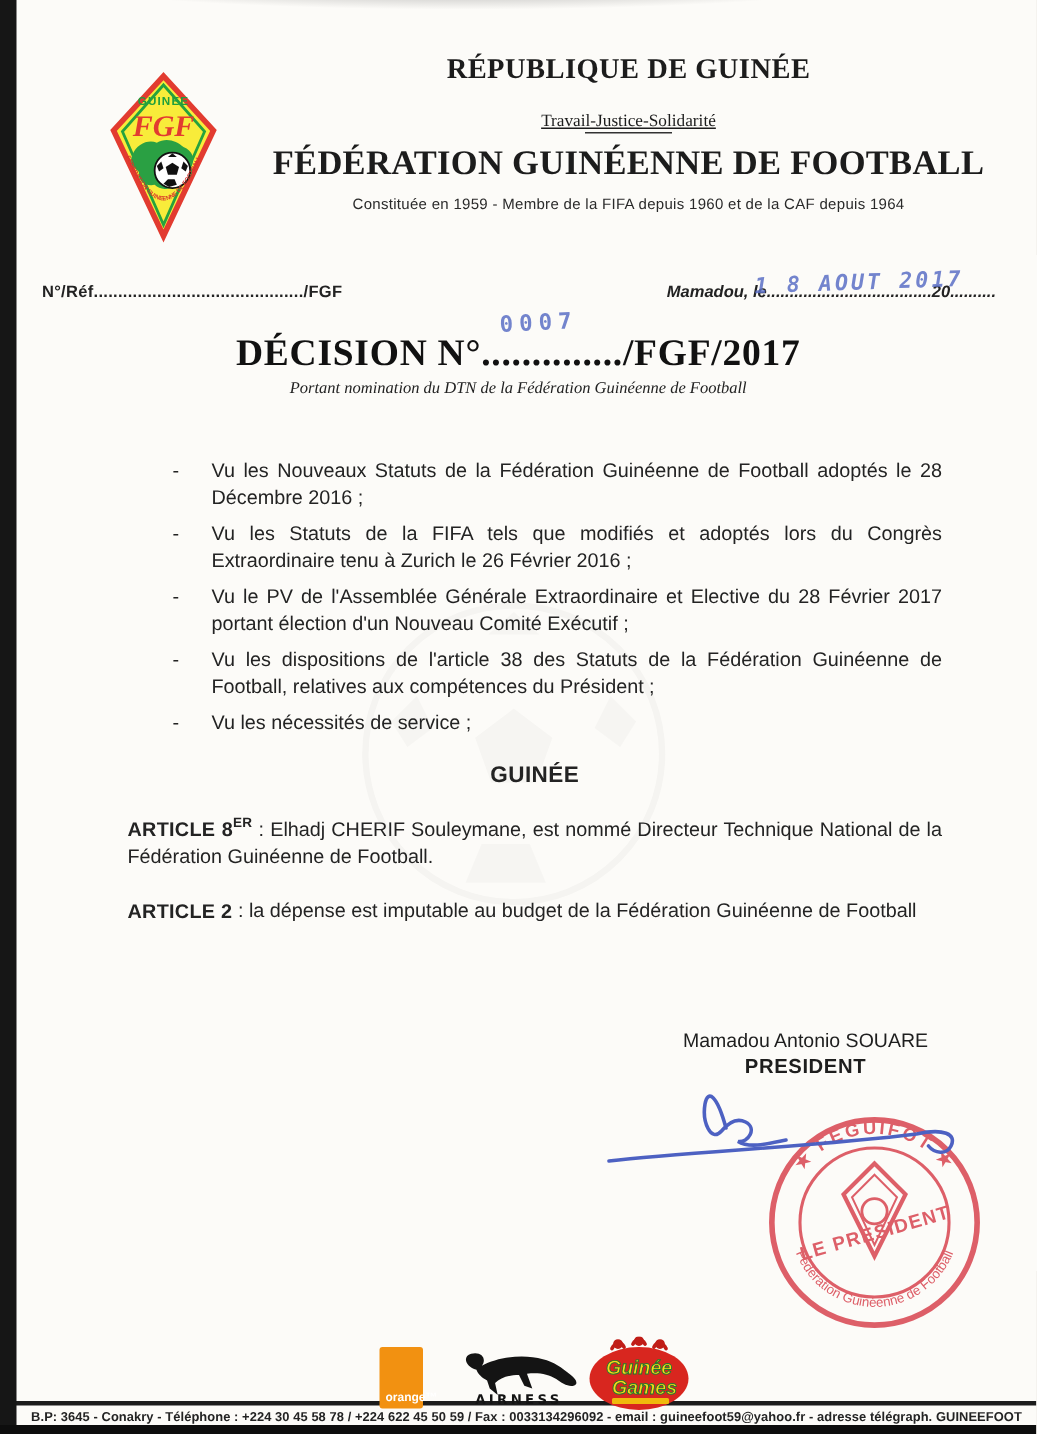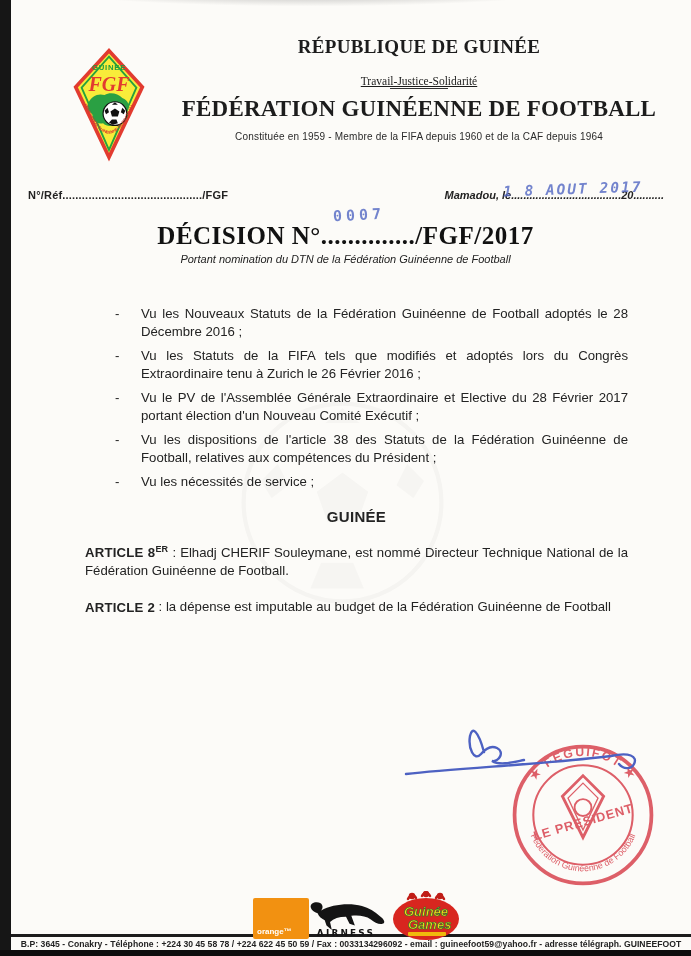--- a/index.html
+++ b/index.html
@@ -26,21 +26,21 @@
   .ref-right{font-style:italic;position:relative;padding-right:2px;}
   .date-stamp{position:absolute;left:58px;top:-8px;font-family:"DejaVu Sans Mono",monospace;
     font-weight:bold;font-size:14.5px;color:rgba(90,110,198,.85);letter-spacing:2px;transform:rotate(-2deg);white-space:nowrap;}
 
   
   .title-block{position:absolute;top:222px;left:0;width:100%;text-align:center;color:#111;}
   .title-main{font-family:"Liberation Serif",serif;font-weight:bold;font-size:25px;letter-spacing:.5px;}
   .title-dots{position:relative;}
   .number-stamp{position:absolute;left:12px;top:-16px;font-family:"DejaVu Sans Mono",monospace;
     font-weight:bold;font-size:15px;color:rgba(90,110,198,.85);letter-spacing:4px;transform:rotate(-3deg);}
-  .title-subject{font-size:11px;font-style:italic;margin-top:3px;color:#222;}
+  .title-subject{font-size:11px;font-style:italic;margin-top:3px;color:#222;font-family:Liberation Serif, serif;}
 
   
   .watermark{position:absolute;left:235px;top:395px;width:215px;height:215px;opacity:.6;}
 
   
   .body-block{position:absolute;left:85px;width:543px;top:299px;font-size:13.2px;color:#232323;
     line-height:18px;z-index:2;}
   .opening{margin:0 0 8px 0;}
   .vu-item{display:flex;margin:6px 0 0 30px;}
   .vu-dash{width:26px;flex:0 0 26px;}
@@ -51,21 +51,21 @@
   .article sup{font-size:9px;}
 
   
   .sig-block{position:absolute;left:438px;top:686px;width:198px;text-align:center;color:#1e1e1e;z-index:2;}
   .sig-name{font-size:13px;}
   .sig-role{font-size:13.5px;font-weight:bold;margin-top:2px;letter-spacing:.4px;}
   .sig-scribble{position:absolute;left:398px;top:720px;width:262px;height:72px;z-index:3;}
   .stamp-svg{position:absolute;left:506px;top:740px;width:154px;height:150px;z-index:2;opacity:.88;}
 
   
-  .sponsor-orange{position:absolute;left:253px;top:898px;width:56px;height:41px;background:#f29111;
+  .sponsor-orange{position:absolute;left:253px;top:898px;width:29px;height:41px;background:#f29111;
     border-radius:2px;display:flex;align-items:flex-end;z-index:2;}
   .sponsor-orange span{color:#fff;font-size:8px;font-weight:bold;padding:0 0 3px 4px;}
   .sponsor-airness{position:absolute;left:302px;top:899px;width:88px;height:39px;z-index:2;}
   .sponsor-guinee{position:absolute;left:390px;top:891px;width:72px;height:50px;z-index:2;}
 
   
   .footer-line{position:absolute;left:10px;right:0;top:934px;height:2.5px;background:#1c1c1c;}
   .contact{position:absolute;left:11px;right:0;top:939px;text-align:center;font-size:8.6px;
     font-weight:bold;color:#232323;letter-spacing:.05px;}
 </style>
@@ -148,20 +148,24 @@
       <span class="vu-dash">-</span>
       <span class="vu-text">Vu les nécessités de service ;</span>
     </div>
 
     <div class="decide">GUINÉE</div>
 
     <p class="article"><b><span>ARTICLE 8</span><sup>ER</sup></b><span> : Elhadj CHERIF Souleymane, est nommé Directeur Technique National de la Fédération Guinéenne de Football.</span></p>
     <p class="article"><b><span>ARTICLE 2</span><sup></sup></b><span> : la dépense est imputable au budget de la Fédération Guinéenne de Football</span></p>
   </div>
 
+  <div class="sig-block">
+    <div class="sig-name">Mamadou Antonio SOUARE</div>
+    <div class="sig-role">PRESIDENT</div>
+  </div>
 
   <svg class="sig-scribble" viewBox="0 0 262 72">
     <g fill="none" stroke="#4d61c2" stroke-width="2.4" stroke-linecap="round">
       <path d="M86,32 C80,10 74,6 72,16 C70,28 76,42 83,34 C88,28 93,25 99,28 C107,32 101,42 94,41 C102,46 116,42 126,40"></path>
       <path d="M8,54 C60,48 150,44 213,36 C231,32 240,36 236,44 C233,50 225,49 221,44"></path>
     </g>
   </svg>
 
   <svg class="stamp-svg" viewBox="0 0 160 160">
     <circle cx="80" cy="80" r="73" fill="none" stroke="#d94a55" stroke-width="4"></circle>

